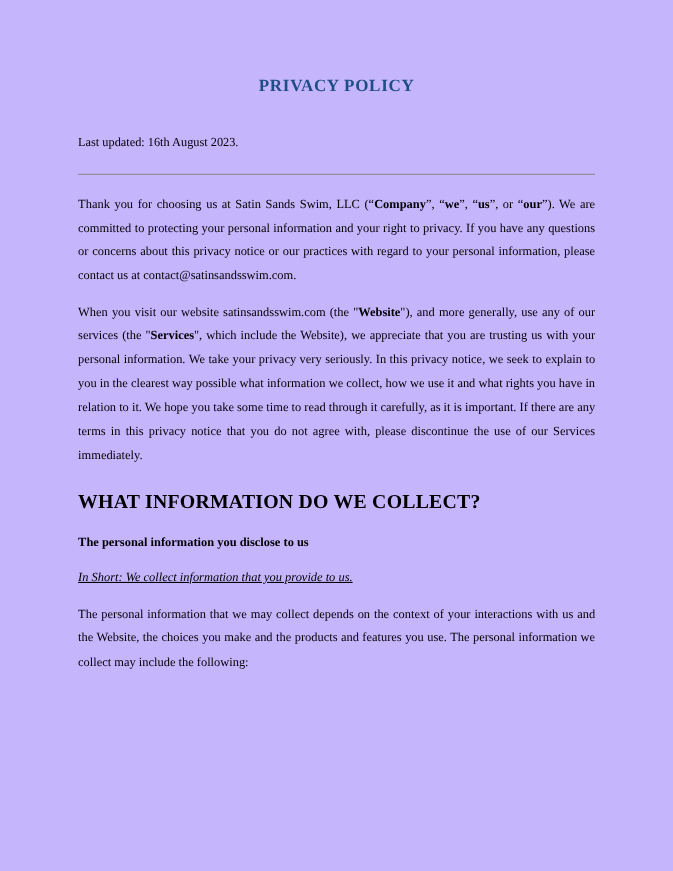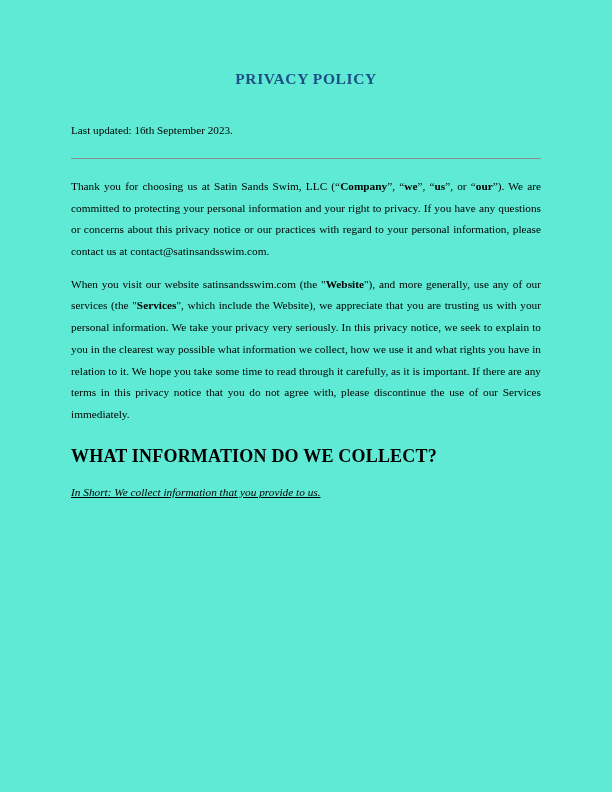--- a/index.html
+++ b/index.html
@@ -4,21 +4,21 @@
 <style>
   html, body {
     margin: 0;
     padding: 0;
     background: #ffffff;
   }
   .page {
     position: relative;
     width: 612px;
     height: 792px;
-    background: #5eead4;
+    background: #c4b5fd;
     overflow: hidden;
     font-family: "Liberation Serif", "DejaVu Serif", serif;
     color: #000000;
   }
   .content {
     position: absolute;
     left: 71px;
     top: 0;
     width: 470px;
   }
@@ -79,34 +79,36 @@
 </style>
 </head>
 <body>
 
 <div class="page">
 
   <div class="content">
 
     <h1 class="doc-title">PRIVACY POLICY</h1>
 
-    <p class="last-updated">Last updated: 16th September 2023.</p>
+    <p class="last-updated">Last updated: 16th August 2023.</p>
   </div>
 
   <hr class="rule">
 
   <div class="content" style="top:176px;">
 
     <p class="para"><span>Thank you for choosing us at Satin Sands Swim, LLC (“</span><b>Company</b><span>”, “</span><b>we</b><span>”, “</span><b>us</b><span>”, or “</span><b>our</b><span>”). We are committed to protecting your personal information and your right to privacy. If you have any questions or concerns about this privacy notice or our practices with regard to your personal information, please contact us at  contact@satinsandsswim.com.</span></p>
 
     <p class="para"><span>When you visit our website satinsandsswim.com (the "</span><b>Website</b><span>"), and more generally, use any of our services (the "</span><b>Services</b><span>", which include the Website), we appreciate that you are trusting us with your personal information. We take your privacy very seriously. In this privacy notice, we seek to explain to you in the clearest way possible what information we collect, how we use it and what rights you have in relation to it. We hope you take some time to read through it carefully, as it is important. If there are any terms in this privacy notice that you do not agree with, please discontinue the use of our Services immediately.</span></p>
 
 
     <h2 class="section-heading">WHAT INFORMATION DO WE COLLECT?</h2>
 
+    <h3 class="sub-heading">The personal information you disclose to us</h3>
 
     <p class="in-short">In Short: We collect information that you provide to us.</p>
 
 
+    <p class="para">The personal information that we may collect depends on the context of your interactions with us and the Website, the choices you make and the products and features you use. The personal information we collect may include the following:</p>
 
   </div>
 
 </div>
 
 </body></html>

